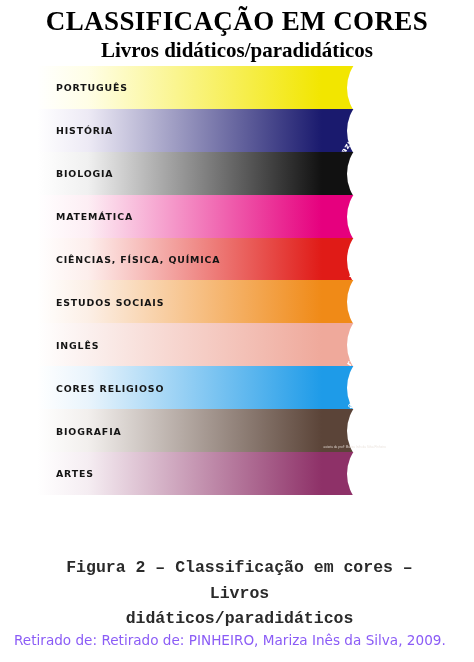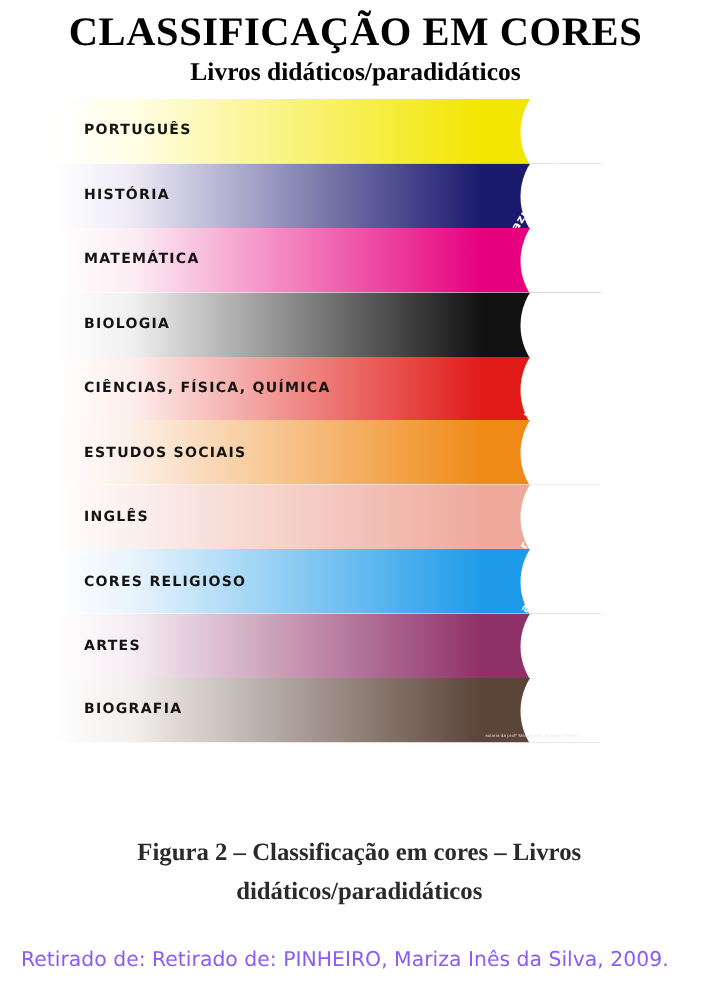--- a/index.html
+++ b/index.html
@@ -21,21 +21,21 @@
     font-family:"Liberation Serif", serif;
     font-weight:bold;
     font-size:27px;
     letter-spacing:.4px;
     color:#000;
     line-height:1.15;
   }
   .title-sub{
     font-family:"Liberation Serif", serif;
     font-weight:bold;
-    font-size:17px;
+    font-size:21px;
     color:#000;
     line-height:1.2;
     margin-top:1px;
   }
 
   
   .bars{
     position:absolute;
     left:37px; top:66px;
     width:365px; height:364px;
@@ -94,21 +94,21 @@
     letter-spacing:.1px;
     white-space:nowrap;
     opacity:.9;
   }
 
   
   .caption{
     position:absolute;
     left:47px; top:555px; width:385px;
     text-align:center;
-    font-family:Liberation Serif, serif;
+    font-family:Liberation Mono, monospace;
     font-weight:bold;
     font-size:16.5px;
     color:#2a2a2a;
     line-height:1.55;
   }
   .caption .l2{display:block;}
 
   .source{
     position:absolute;
     left:14px; top:632px; width:460px;
@@ -137,34 +137,34 @@
         <div class="colorname" style="color: rgb(255, 255, 255);">amarelo</div>
       </div>
       <div class="bar">
         <div class="bar-fill" style="background: linear-gradient(to right, rgb(255, 255, 255) 0%, rgb(237, 234, 245) 14%, rgb(26, 26, 110) 78%, rgb(26, 26, 110) 100%);"></div>
         <div class="notch"></div>
         <div class="notch2"></div>
         <div class="subject">HISTÓRIA</div>
         <div class="colorname" style="color: rgb(255, 255, 255);">azul escuro</div>
       </div>
       <div class="bar">
+        <div class="bar-fill" style="background: linear-gradient(to right, rgb(255, 255, 255) 0%, rgb(240, 240, 240) 14%, rgb(17, 17, 17) 78%, rgb(17, 17, 17) 100%);"></div>
+        <div class="notch"></div>
+        <div class="notch2"></div>
+        <div class="subject">BIOLOGIA</div>
+        <div class="colorname" style="color: rgb(255, 255, 255);">preto</div>
+      </div>
+      <div class="bar">
         <div class="bar-fill" style="background: linear-gradient(to right, rgb(255, 255, 255) 0%, rgb(253, 238, 244) 14%, rgb(230, 0, 126) 78%, rgb(230, 0, 126) 100%);"></div>
         <div class="notch"></div>
         <div class="notch2"></div>
         <div class="subject">MATEMÁTICA</div>
         <div class="colorname" style="color: rgb(255, 255, 255);">pink</div>
       </div>
       <div class="bar">
-        <div class="bar-fill" style="background: linear-gradient(to right, rgb(255, 255, 255) 0%, rgb(240, 240, 240) 14%, rgb(17, 17, 17) 78%, rgb(17, 17, 17) 100%);"></div>
-        <div class="notch"></div>
-        <div class="notch2"></div>
-        <div class="subject">BIOLOGIA</div>
-        <div class="colorname" style="color: rgb(255, 255, 255);">preto</div>
-      </div>
-      <div class="bar">
         <div class="bar-fill" style="background: linear-gradient(to right, rgb(255, 255, 255) 0%, rgb(253, 238, 236) 14%, rgb(224, 27, 23) 78%, rgb(224, 27, 23) 100%);"></div>
         <div class="notch"></div>
         <div class="notch2"></div>
         <div class="subject">CIÊNCIAS, FÍSICA, QUÍMICA</div>
         <div class="colorname" style="color: rgb(255, 255, 255);">vermelho</div>
       </div>
       <div class="bar">
         <div class="bar-fill" style="background: linear-gradient(to right, rgb(255, 255, 255) 0%, rgb(252, 239, 230) 14%, rgb(240, 138, 23) 78%, rgb(240, 138, 23) 100%);"></div>
         <div class="notch"></div>
         <div class="notch2"></div>
@@ -177,35 +177,35 @@
         <div class="notch2"></div>
         <div class="subject">INGLÊS</div>
         <div class="colorname" style="color: rgb(255, 255, 255);">rosa claro</div>
       </div>
       <div class="bar">
         <div class="bar-fill" style="background: linear-gradient(to right, rgb(255, 255, 255) 0%, rgb(233, 244, 252) 14%, rgb(30, 155, 232) 78%, rgb(30, 155, 232) 100%);"></div>
         <div class="notch"></div>
         <div class="notch2"></div>
         <div class="subject">CORES RELIGIOSO</div>
         <div class="colorname" style="color: rgb(255, 255, 255);">azul claro</div>
-      </div>
-      <div class="bar">
-        <div class="bar-fill" style="background: linear-gradient(to right, rgb(255, 255, 255) 0%, rgb(245, 237, 242) 14%, rgb(142, 49, 104) 78%, rgb(142, 49, 104) 100%);"></div>
-        <div class="notch"></div>
-        <div class="notch2"></div>
-        <div class="subject">ARTES</div>
-        <div class="colorname" style="color: rgb(255, 255, 255);">roxo</div>
       </div>
       <div class="bar">
         <div class="bar-fill" style="background: linear-gradient(to right, rgb(255, 255, 255) 0%, rgb(242, 239, 237) 14%, rgb(91, 68, 56) 78%, rgb(91, 68, 56) 100%);"></div>
         <div class="notch"></div>
         <div class="notch2"></div>
         <div class="subject">BIOGRAFIA</div>
         <div class="colorname" style="color: rgb(255, 255, 255);">marrom</div>
         <div class="credit">autoria da profª Mariza Inês da Silva Pinheiro</div>
+      </div>
+      <div class="bar">
+        <div class="bar-fill" style="background: linear-gradient(to right, rgb(255, 255, 255) 0%, rgb(245, 237, 242) 14%, rgb(142, 49, 104) 78%, rgb(142, 49, 104) 100%);"></div>
+        <div class="notch"></div>
+        <div class="notch2"></div>
+        <div class="subject">ARTES</div>
+        <div class="colorname" style="color: rgb(255, 255, 255);">roxo</div>
       </div>
     </div>
 
   <div class="caption">
     <span>Figura 2 – Classificação em cores – Livros</span>
     <span class="l2">didáticos/paradidáticos</span>
   </div>
 
   <div class="source">Retirado de: Retirado de: PINHEIRO, Mariza Inês da Silva, 2009.</div>
 

